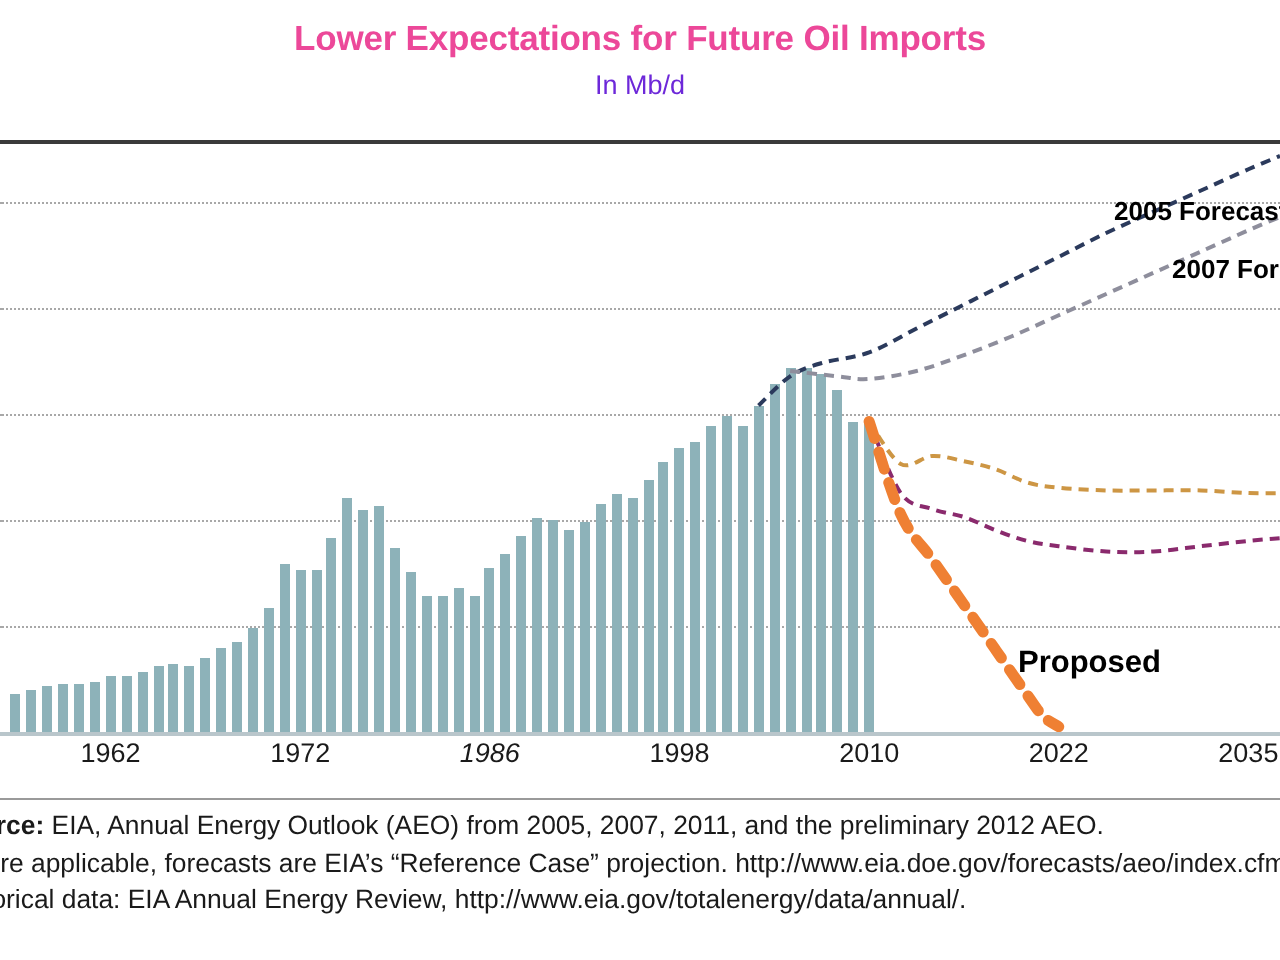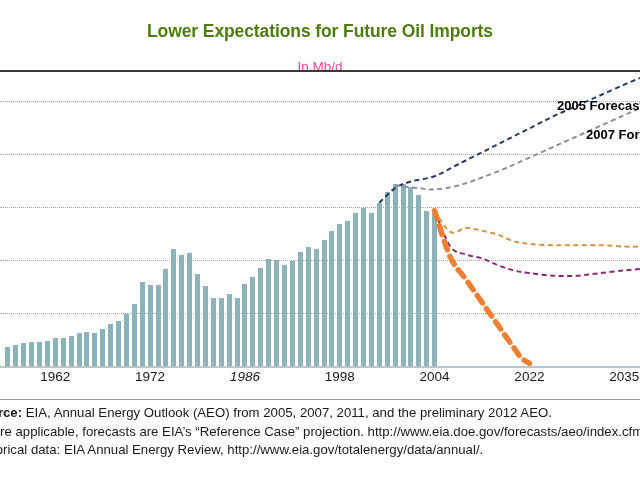--- a/index.html
+++ b/index.html
@@ -24,34 +24,34 @@
 
   
   #header {
     position: absolute;
     left: 0; top: 0;
     width: 640px;
     height: 72px;
     text-align: center;
   }
   #chart-title {
-    margin: 12px;
+    margin: 0;
     padding-top: 9px;
     font-size: 17.5px;
     font-weight: bold;
     letter-spacing: -0.1px;
-    color: #4d7c0f;
+    color: #ec4899;
     font-family: "Liberation Sans", sans-serif;
   }
   #chart-subtitle {
     margin: 0;
     padding-top: 5px;
     font-size: 13.5px;
     font-weight: normal;
-    color: #ec4899;
+    color: #6d28d9;
     font-family: "Liberation Sans", sans-serif;
   }
   #header-rule {
     position: absolute;
     left: 0; top: 70px;
     width: 640px;
     height: 2px;
     background: #3a3a3a;
   }
 
@@ -231,29 +231,30 @@
     <svg id="lines-svg" viewBox="0 0 640 292" preserveAspectRatio="none">
         <path d="M379.26,128.75C381.89,126.31 389.79,117.68 395.06,114.15C400.33,110.61 404.28,109.50 410.86,107.51C417.45,105.52 426.67,105.08 434.57,102.20C442.47,99.32 450.37,94.24 458.27,90.25C466.17,86.27 474.07,82.29 481.98,78.31C489.88,74.33 497.78,70.35 505.68,66.36C513.58,62.38 521.48,58.40 529.38,54.42C537.28,50.44 545.19,46.23 553.09,42.47C560.99,38.71 568.89,35.39 576.79,31.85C584.69,28.32 592.59,24.78 600.49,21.24C608.40,17.70 617.61,13.49 624.20,10.62C630.78,7.74 637.37,5.09 640.00,3.98" fill="none" stroke="#2b3a5c" stroke-width="2" stroke-linecap="butt" stroke-dasharray="5,3.5"></path>
         <path d="M395.06,111.49C399.01,111.93 412.18,113.48 418.77,114.15C425.35,114.81 427.98,115.92 434.57,115.47C441.15,115.03 450.37,113.48 458.27,111.49C466.17,109.50 474.07,106.40 481.98,103.53C489.88,100.65 497.78,97.55 505.68,94.24C513.58,90.92 521.48,87.16 529.38,83.62C537.28,80.08 545.19,76.54 553.09,73.00C560.99,69.46 568.89,65.92 576.79,62.38C584.69,58.84 592.59,55.30 600.49,51.76C608.40,48.22 617.61,44.02 624.20,41.15C630.78,38.27 637.37,35.62 640.00,34.51" fill="none" stroke="#8e8e9c" stroke-width="2" stroke-linecap="butt" stroke-dasharray="5,3.5"></path>
         <path d="M434.57,136.71C437.20,140.25 445.10,155.07 450.37,157.95C455.64,160.82 460.91,154.18 466.17,153.96C471.44,153.74 476.71,155.51 481.98,156.62C487.24,157.72 492.51,158.83 497.78,160.60C503.05,162.37 508.31,165.69 513.58,167.24C518.85,168.78 522.80,169.23 529.38,169.89C535.97,170.55 545.19,171.00 553.09,171.22C560.99,171.44 568.89,171.22 576.79,171.22C584.69,171.22 592.59,171.00 600.49,171.22C608.40,171.44 617.61,172.32 624.20,172.55C630.78,172.77 637.37,172.55 640.00,172.55" fill="none" stroke="#cd9644" stroke-width="2" stroke-linecap="butt" stroke-dasharray="5,3.5"></path>
         <path d="M434.57,136.71C437.20,142.68 445.10,165.25 450.37,172.55C455.64,179.85 460.91,178.52 466.17,180.51C471.44,182.50 476.71,182.72 481.98,184.49C487.24,186.26 492.51,189.14 497.78,191.13C503.05,193.12 508.31,195.11 513.58,196.44C518.85,197.76 522.80,198.21 529.38,199.09C535.97,199.98 545.19,201.30 553.09,201.75C560.99,202.19 568.89,202.19 576.79,201.75C584.69,201.30 592.59,199.98 600.49,199.09C608.40,198.21 617.61,197.10 624.20,196.44C630.78,195.77 637.37,195.33 640.00,195.11" fill="none" stroke="#8a2a6d" stroke-width="2" stroke-linecap="butt" stroke-dasharray="5,3.5"></path>
         <path d="M434.57,136.71C437.20,144.45 445.10,171.66 450.37,183.16C455.64,194.67 460.91,198.21 466.17,205.73C471.44,213.25 476.71,220.77 481.98,228.29C487.24,235.81 492.51,243.33 497.78,250.85C503.05,258.38 509.63,267.89 513.58,273.42C517.53,278.95 518.85,281.38 521.48,284.04C524.12,286.69 528.07,288.46 529.38,289.35" fill="none" stroke="#ef8033" stroke-width="5.5" stroke-linecap="round" stroke-dasharray="9,7"></path>
       </svg>
 
     <div class="series-label" id="label-2005">2005 Forecast</div>
     <div class="series-label" id="label-2007">2007 Forecast</div>
+    <div class="series-label" id="label-proposed">Proposed</div>
   </div>
 
   <div id="axis">
     <div id="axis-line"></div>
   <div class="xtick" style="left: 55.3px; text-align: center;">1962</div>
       <div class="xtick" style="left: 150.1px;">1972</div>
       <div class="xtick" style="left: 244.9px; font-style: italic;">1986</div>
       <div class="xtick" style="left: 339.8px;">1998</div>
-      <div class="xtick" style="left: 434.6px;">2004</div>
+      <div class="xtick" style="left: 434.6px;">2010</div>
       <div class="xtick" style="left: 529.4px;">2022</div>
       <div class="xtick" style="left: 624.2px;">2035</div>
     </div>
 
   <div id="footer-rule"></div>
 
   <div id="source-note">
     <span class="ln"><b>Source:</b><span> EIA, Annual Energy Outlook (AEO) from 2005, 2007, 2011, and the preliminary 2012 AEO.</span></span>
     <span class="ln">Where applicable, forecasts are EIA’s “Reference Case” projection. http://www.eia.doe.gov/forecasts/aeo/index.cfm.</span>
     <span class="ln">Historical data: EIA Annual Energy Review, http://www.eia.gov/totalenergy/data/annual/.</span>

